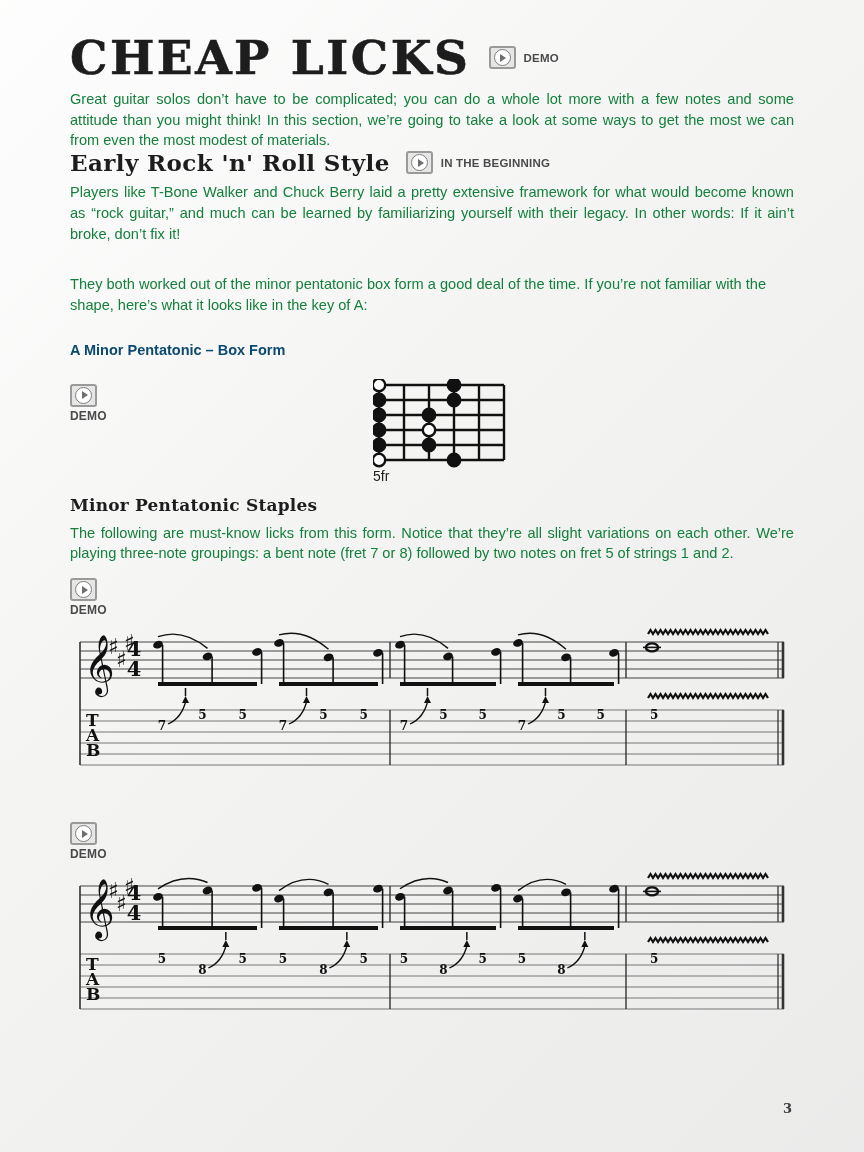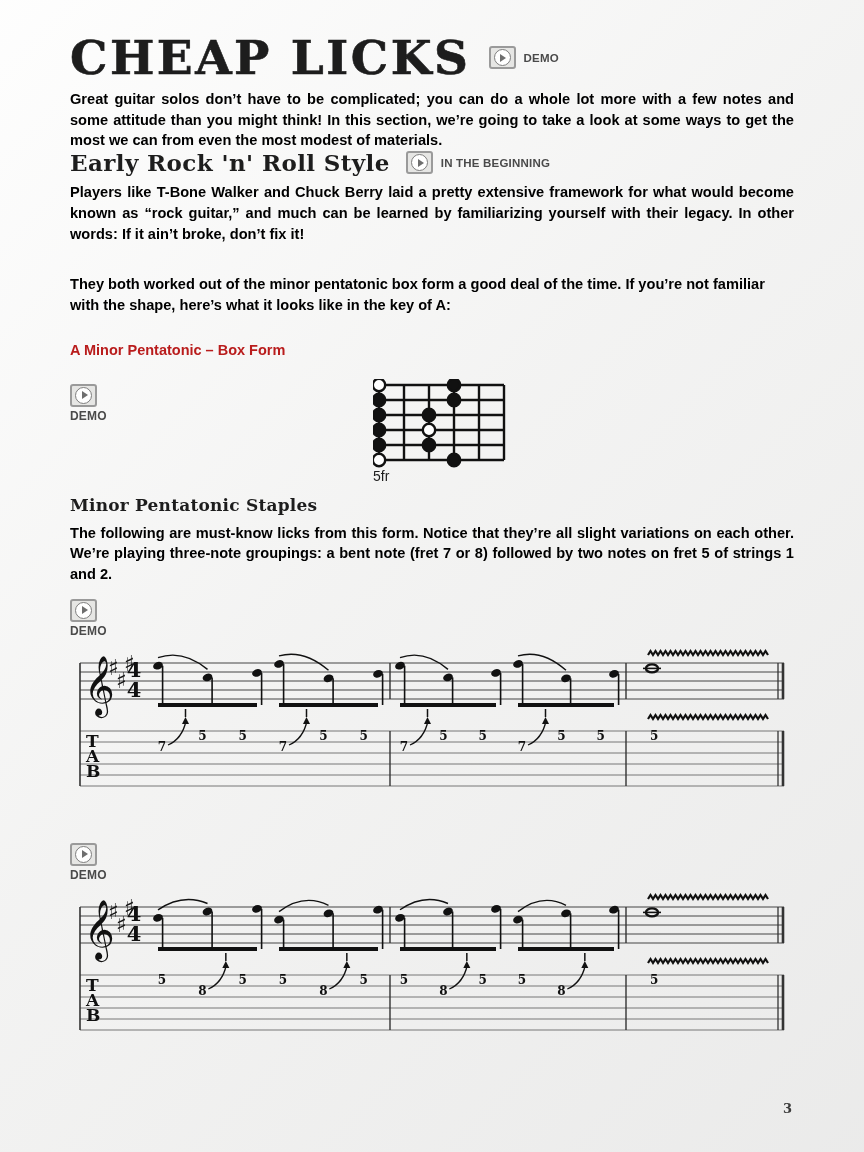--- a/index.html
+++ b/index.html
@@ -28,26 +28,26 @@
     font-family:"DejaVu Serif",serif;
     font-weight:700;font-size:23px;line-height:1;
     letter-spacing:.4px;margin:0;color:#1d1d1d;
   }
   h3.sub{
     font-family:"DejaVu Serif",serif;
     font-weight:700;font-size:17px;margin:0;color:#1d1d1d;letter-spacing:.2px;
   }
   h4.blk{
     font-family:"Liberation Sans",sans-serif;
-    font-weight:700;font-size:14.5px;margin:0;color:#b91c1c;
+    font-weight:700;font-size:14.5px;margin:0;color:#0c4a6e;
   }
 
   p.body{
     font-size:14.6px;line-height:1.42;margin:8px 0 0 0;
-    text-align:justify;color:#000000;font-weight:bold;
+    text-align:justify;color:#15803d;
   }
   p.body.last{text-align:left;}
 
   
   .audio{display:flex;align-items:center;gap:8px;}
   .ic{
     width:27px;height:23px;border:2.5px solid #9a9a9a;border-radius:3px;
     background:#e6e6e4;display:flex;align-items:center;justify-content:center;
     box-sizing:border-box;flex:none;
   }

